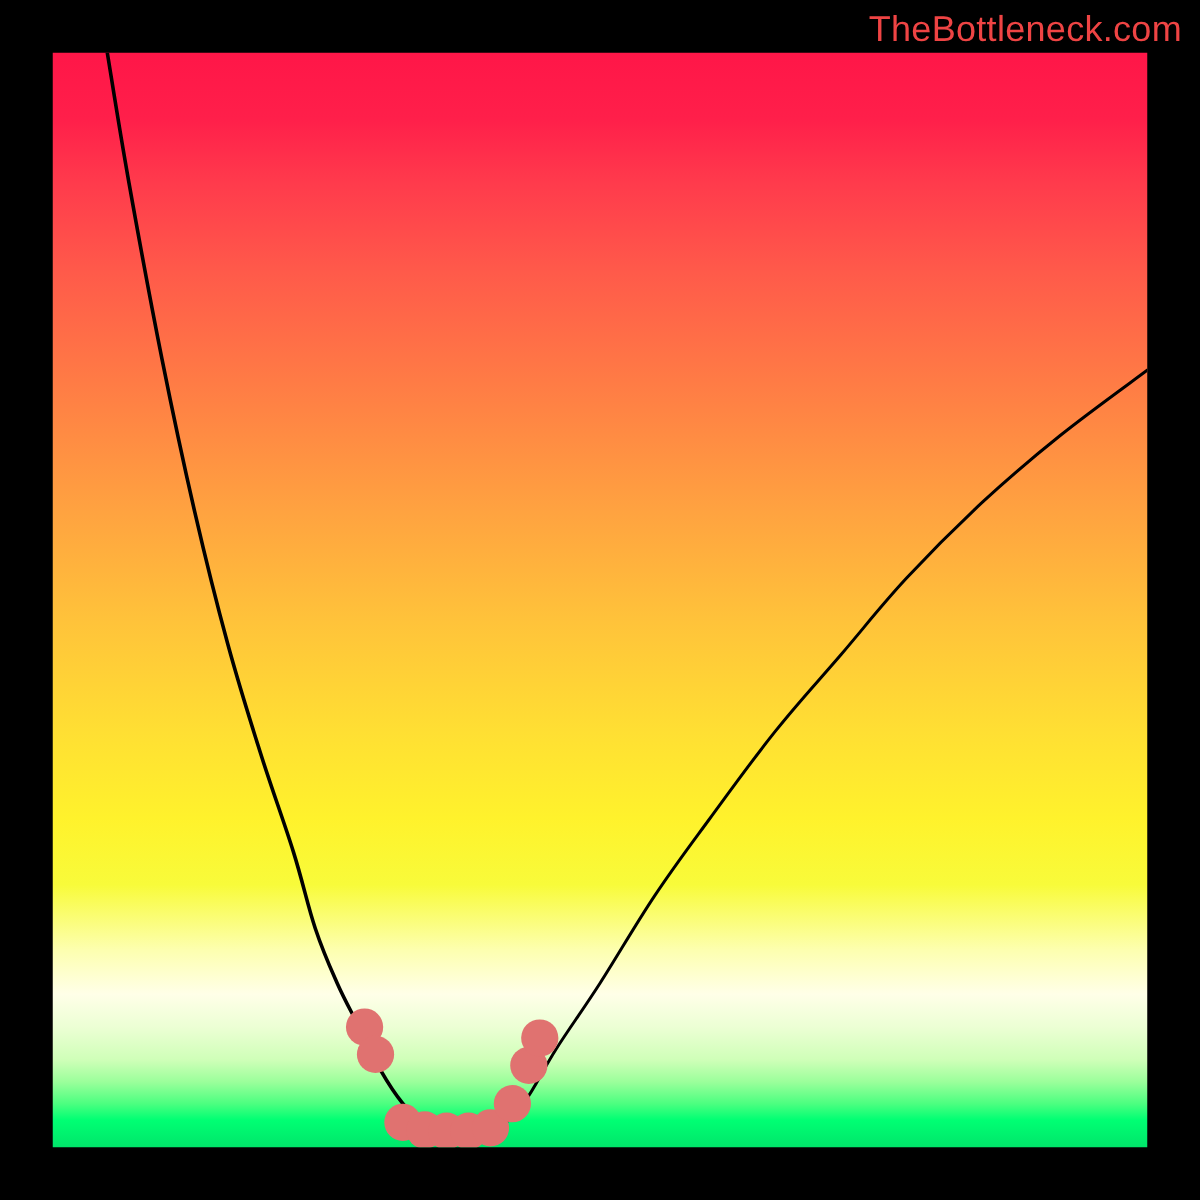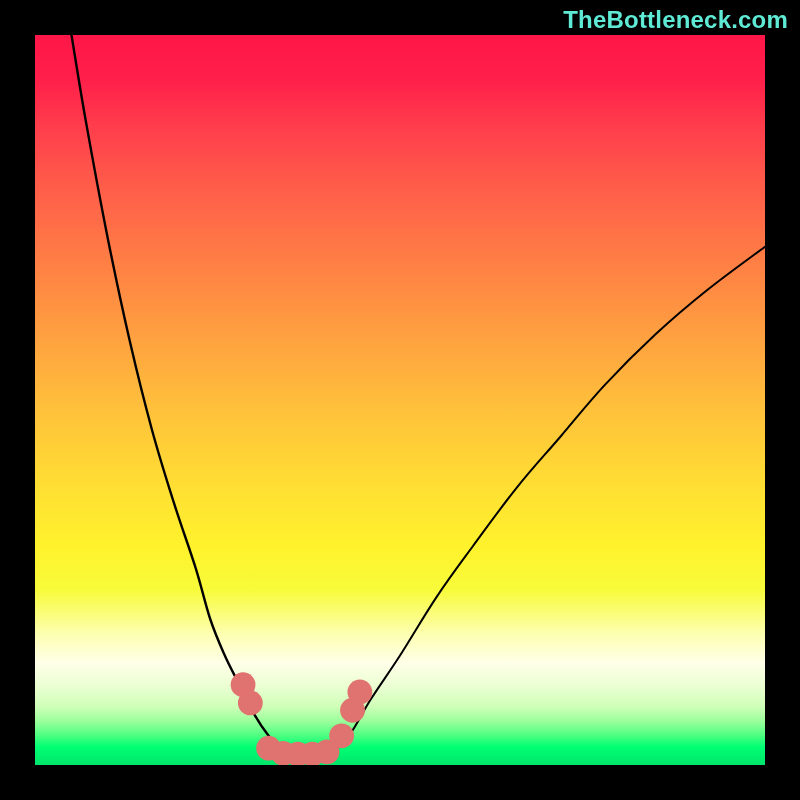--- a/index.html
+++ b/index.html
@@ -52,22 +52,22 @@
   .curves {
     position: absolute;
     inset: 0;
   }
   .watermark {
     position: absolute;
     top: 6px;
     right: 12px;
     font-family: Arial, Helvetica, sans-serif;
     font-size: 24px;
-    font-weight: 700;
-    color: #5eead4;
+    font-weight: 400;
+    color: #ef4444;
     letter-spacing: 0.2px;
     user-select: none;
   }
 </style>
 </head>
 <body>
 
 <div class="frame">
   <div class="plot-area">
     <div class="gradient-bg"></div>

